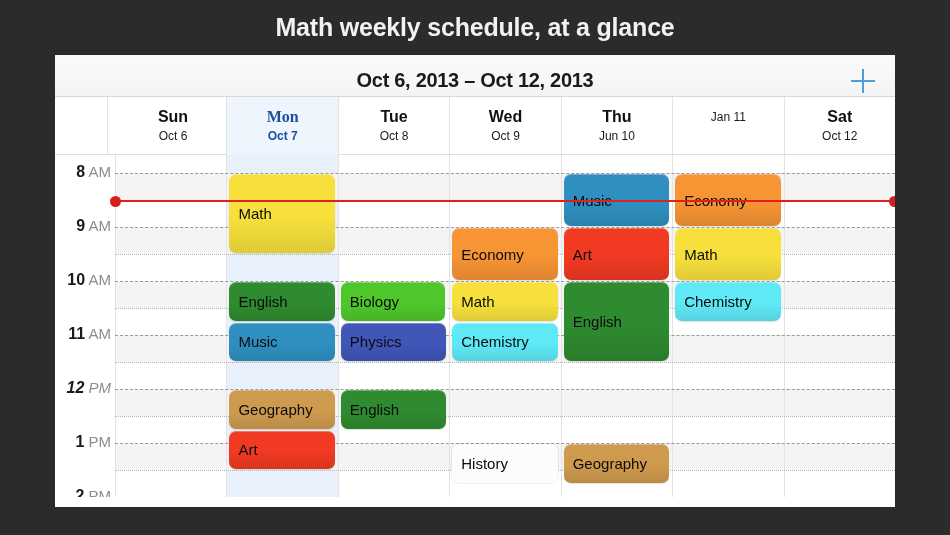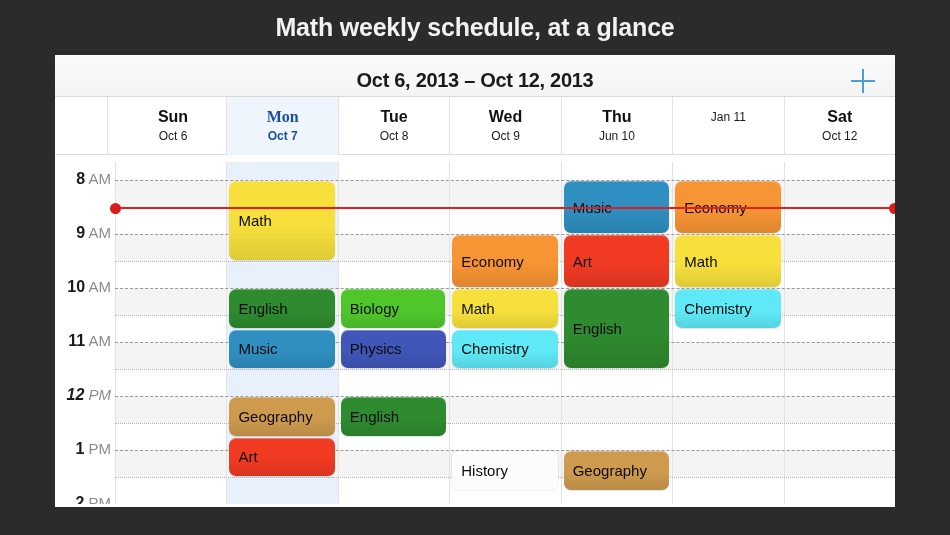--- a/index.html
+++ b/index.html
@@ -113,21 +113,20 @@
   .day-header.today .dnum { color: #1b4f9c; }
   .day-header.today .dow { font-weight: bold; font-family: Liberation Serif, serif; }
   .day-header.today .dnum { font-weight: bold; }
 
   
   #grid-area {
     position: relative;
     height: 342px;
     background: #ffffff;
     overflow: hidden;
-    margin-top: 7px;
   }
 
   
   .band {
     position: absolute;
     left: 60px;
     right: 0;
     height: 27px;
     background: #f4f4f4;
   }

